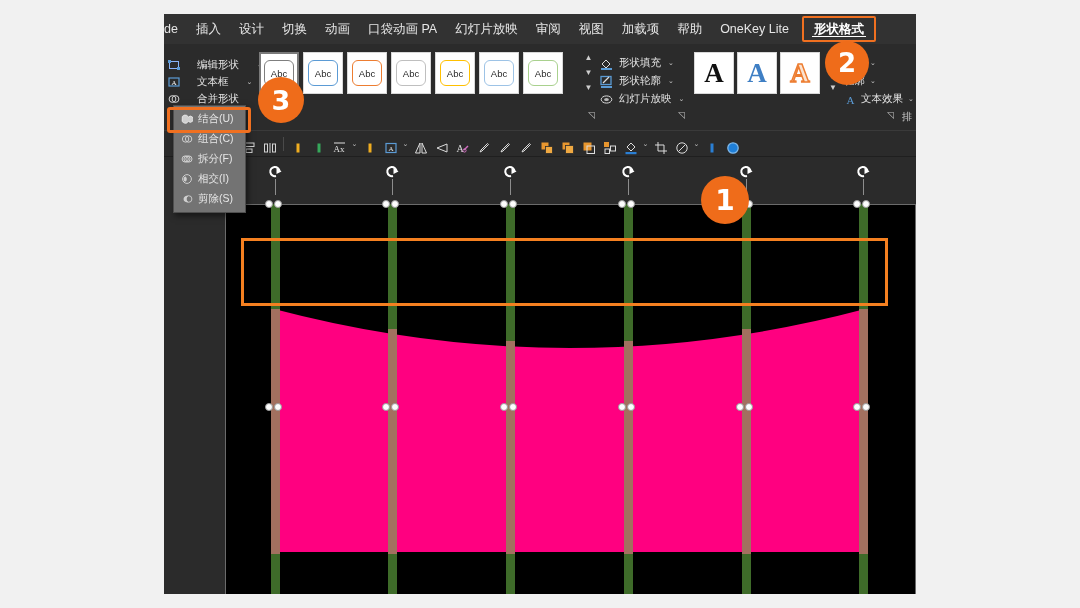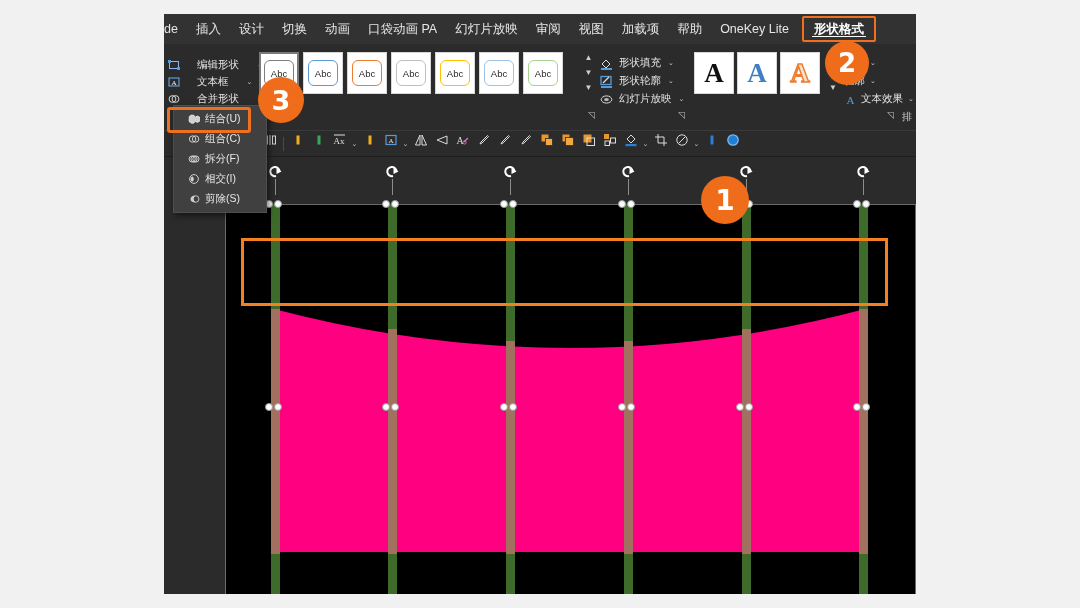--- a/index.html
+++ b/index.html
@@ -111,31 +111,31 @@
   .top { display: flex; align-items: center; gap: 4px; color: #e2e2e2; font-size: 10.5px; height: 18px; white-space: nowrap; }
   .top .gi { width: 13px; height: 13px; }
 
   
   .qbar {
     position: absolute; left: 0; top: 117px; width: 752px; height: 26px;
     background: #2b2b2b; display: flex; align-items: center; gap: 0px;
     padding-left: 4px; border-bottom: 1px solid #1f1f1f;
   }
   .qi {
-    width: 21px; height: 22px; display: flex; align-items: flex-start; justify-content: center;
+    width: 21px; height: 22px; display: flex; align-items: flex-end; justify-content: center;
     flex: 0 0 auto;
   }
   .qcaret { color: #c0c0c0; font-size: 7px; width: 9px; text-align: center; flex: 0 0 auto; }
   .qsep { width: 1px; height: 14px; background: #4a4a4a; margin: 0 3px; flex: 0 0 auto; }
 
   
   .dropdown {
-    position: absolute; left: 9px; top: 91px; width: 94px;
-    background: #404040; border: 1px solid #4e4e4e;
-    padding: 3px 8px; z-index: 40;
+    position: absolute; left: 9px; top: 91px; width: 73px;
+    background: #737373; border: 1px solid #4e4e4e;
+    padding: 3px 1px; z-index: 40;
     box-shadow: 2px 3px 6px rgba(0,0,0,.5);
   }
   .dd-item {
     display: flex; align-items: center; gap: 5px;
     height: 20px; padding: 0 6px; color: #e6e6e6; font-size: 10.5px;
     white-space: nowrap;
   }
   .dd-item .gi { width: 12px; height: 12px; flex: 0 0 auto; }
   .dd-hl {
     position: absolute; left: 3px; top: 93px; width: 84px; height: 26px;

